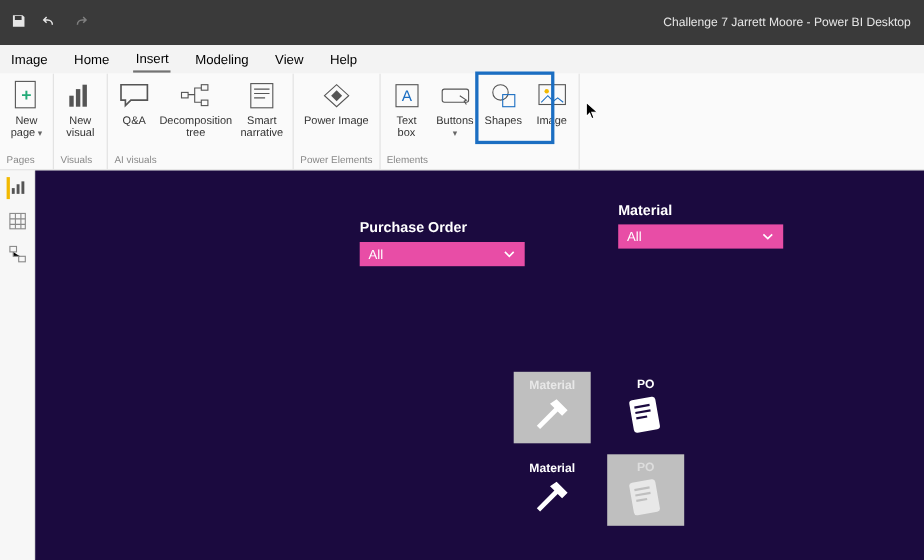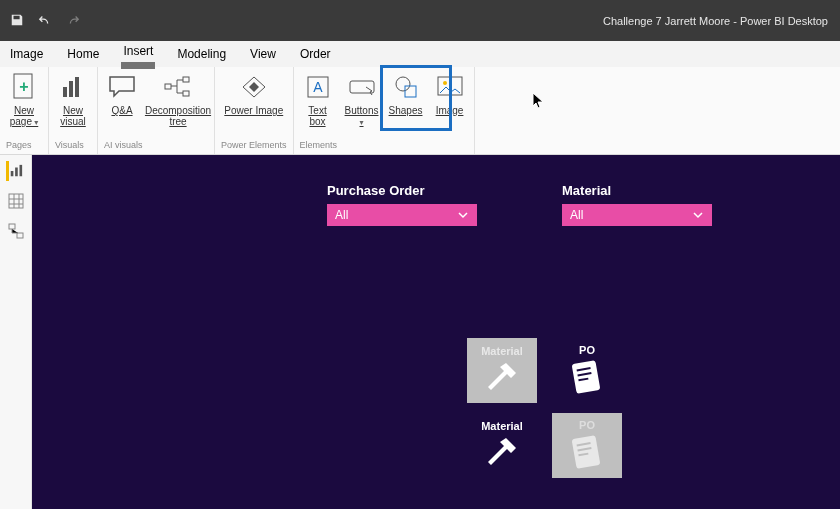--- a/index.html
+++ b/index.html
@@ -8,32 +8,32 @@
   
   .titlebar { height: 41px; background: #3a3a3a; display: flex; align-items: center; color: #e6e6e6; font-size: 11px; }
   .titlebar .qat { display: flex; gap: 14px; padding-left: 10px; }
   .titlebar .qat svg { width: 14px; height: 14px; }
   .titlebar .title { margin-left: auto; padding-right: 12px; }
 
   
   .menubar { height: 26px; background: #f3f3f3; display: flex; align-items: center; font-size: 12px; padding-left: 8px; gap: 20px; }
   .menubar .file { background: #f3f3f3; padding: 4px 10px; }
   .menubar .tab { padding: 4px 2px; cursor: pointer; }
-  .menubar .tab.active { border-bottom: 7px solid #737373; color: #000; font-weight: 500; }
+  .menubar .tab.active { border-bottom: 2px solid #737373; color: #000; font-weight: 500; }
 
   
   .ribbon { height: 88px; background: #fafafa; border-bottom: 1px solid #d9d9d9; display: flex; }
   .group { display: flex; flex-direction: column; align-items: center; border-right: 1px solid #e0e0e0; padding: 4px 6px; position: relative; }
   .group-row { display: flex; gap: 8px; flex: 1; align-items: flex-start; }
   .group-label { font-size: 9px; color: #888; padding-top: 2px; text-align:left; width:100%; }
   .rbtn { display: flex; flex-direction: column; align-items: center; justify-content: flex-start; width: 44px; cursor: pointer; }
   .rbtn.wide { width: 60px; }
   .rbtn.sm { width: 36px; }
   .rbtn .ic { width: 32px; height: 32px; display:flex; align-items:center; justify-content:center; }
-  .rbtn .lbl { font-size: 10px; color: #333; text-align: center; line-height: 11px; margin-top:2px;text-decoration:underline; }
+  .rbtn .lbl { font-size: 10px; color: #333; text-align: center; line-height: 11px; margin-top:2px; }
   .rbtn .caret { font-size: 8px; color: #666; }
   .highlight-box { position:absolute; border:3px solid #1b6ec2; pointer-events:none; }
 
   
   .workspace { display: flex; height: calc(509px - 28px - 26px - 88px); }
   .siderail { width: 32px; background: #f7f7f7; border-right: 1px solid #e2e2e2; display:flex; flex-direction:column; align-items:center; padding-top:6px; gap:10px; }
   .siderail .railbtn { width:20px; height:20px; display:flex; align-items:center; justify-content:center; cursor:pointer; }
   .siderail .railbtn.active { border-left: 3px solid #f2b900; padding-right:3px; }
   .canvas { flex:1; background:#1B0A3F; position:relative; overflow:hidden; }
 
@@ -68,21 +68,21 @@
   </div>
   <div class="title">Challenge 7 Jarrett Moore - Power BI Desktop</div>
 </div>
 
 <div class="menubar">
   <div class="file tab">Image</div>
   <div class="tab">Home</div>
   <div class="tab active">Insert</div>
   <div class="tab">Modeling</div>
   <div class="tab">View</div>
-  <div class="tab">Order</div>
+  <div class="tab">Help</div>
 </div>
 
 <div class="ribbon">
 
   <div class="group">
     <div class="group-row">
       <div class="rbtn sm">
         <div class="ic">
             <svg width="26" height="30" viewBox="0 0 26 30">
               <rect x="3" y="2" width="18" height="24" fill="none" stroke="#555"></rect>
@@ -124,20 +124,29 @@
       <div class="rbtn wide">
         <div class="ic">
             <svg width="30" height="26" viewBox="0 0 30 26">
               <rect x="2" y="10" width="6" height="5" fill="none" stroke="#555"></rect>
               <rect x="20" y="3" width="6" height="5" fill="none" stroke="#555"></rect>
               <rect x="20" y="17" width="6" height="5" fill="none" stroke="#555"></rect>
               <path stroke="#555" fill="none" d="M8 12h6M14 12V6h6M14 12v7h6"></path>
             </svg>
           </div>
         <div class="lbl">Decomposition<br>tree</div>
+      </div>
+      <div class="rbtn">
+        <div class="ic">
+            <svg width="26" height="28" viewBox="0 0 26 28">
+              <rect x="3" y="3" width="20" height="22" fill="none" stroke="#555"></rect>
+              <path stroke="#555" d="M6 8h14M6 12h14M6 16h10"></path>
+            </svg>
+          </div>
+        <div class="lbl">Smart<br>narrative</div>
       </div>
     </div>
     <div class="group-label">AI visuals</div>
   </div>
 
   <div class="group">
     <div class="group-row">
       <div class="rbtn wide">
         <div class="ic">
             <svg width="30" height="26" viewBox="0 0 30 26">
@@ -216,21 +225,21 @@
         <svg width="16" height="16" viewBox="0 0 16 16">
           <rect x="1" y="1" width="6" height="5" fill="none" stroke="#888"></rect>
           <rect x="9" y="10" width="6" height="5" fill="none" stroke="#888"></rect>
           <path stroke="#888" d="M4 6v4h6"></path>
         </svg>
       </div>
   </div>
 
   <div class="canvas">
 
-    <div class="slicer" style="left:295px; top:28px;">
+    <div class="slicer" style="left:295px; top:44px;">
       <div class="slicer-label">Purchase Order</div>
       <div class="slicer-box">
         <span>All</span>
         <svg viewBox="0 0 12 12">
             <path d="M2 4l4 4 4-4" fill="none" stroke="#fff" stroke-width="1.5"></path>
           </svg>
       </div>
     </div>
 
     <div class="slicer" style="left:530px; top:28px;">

